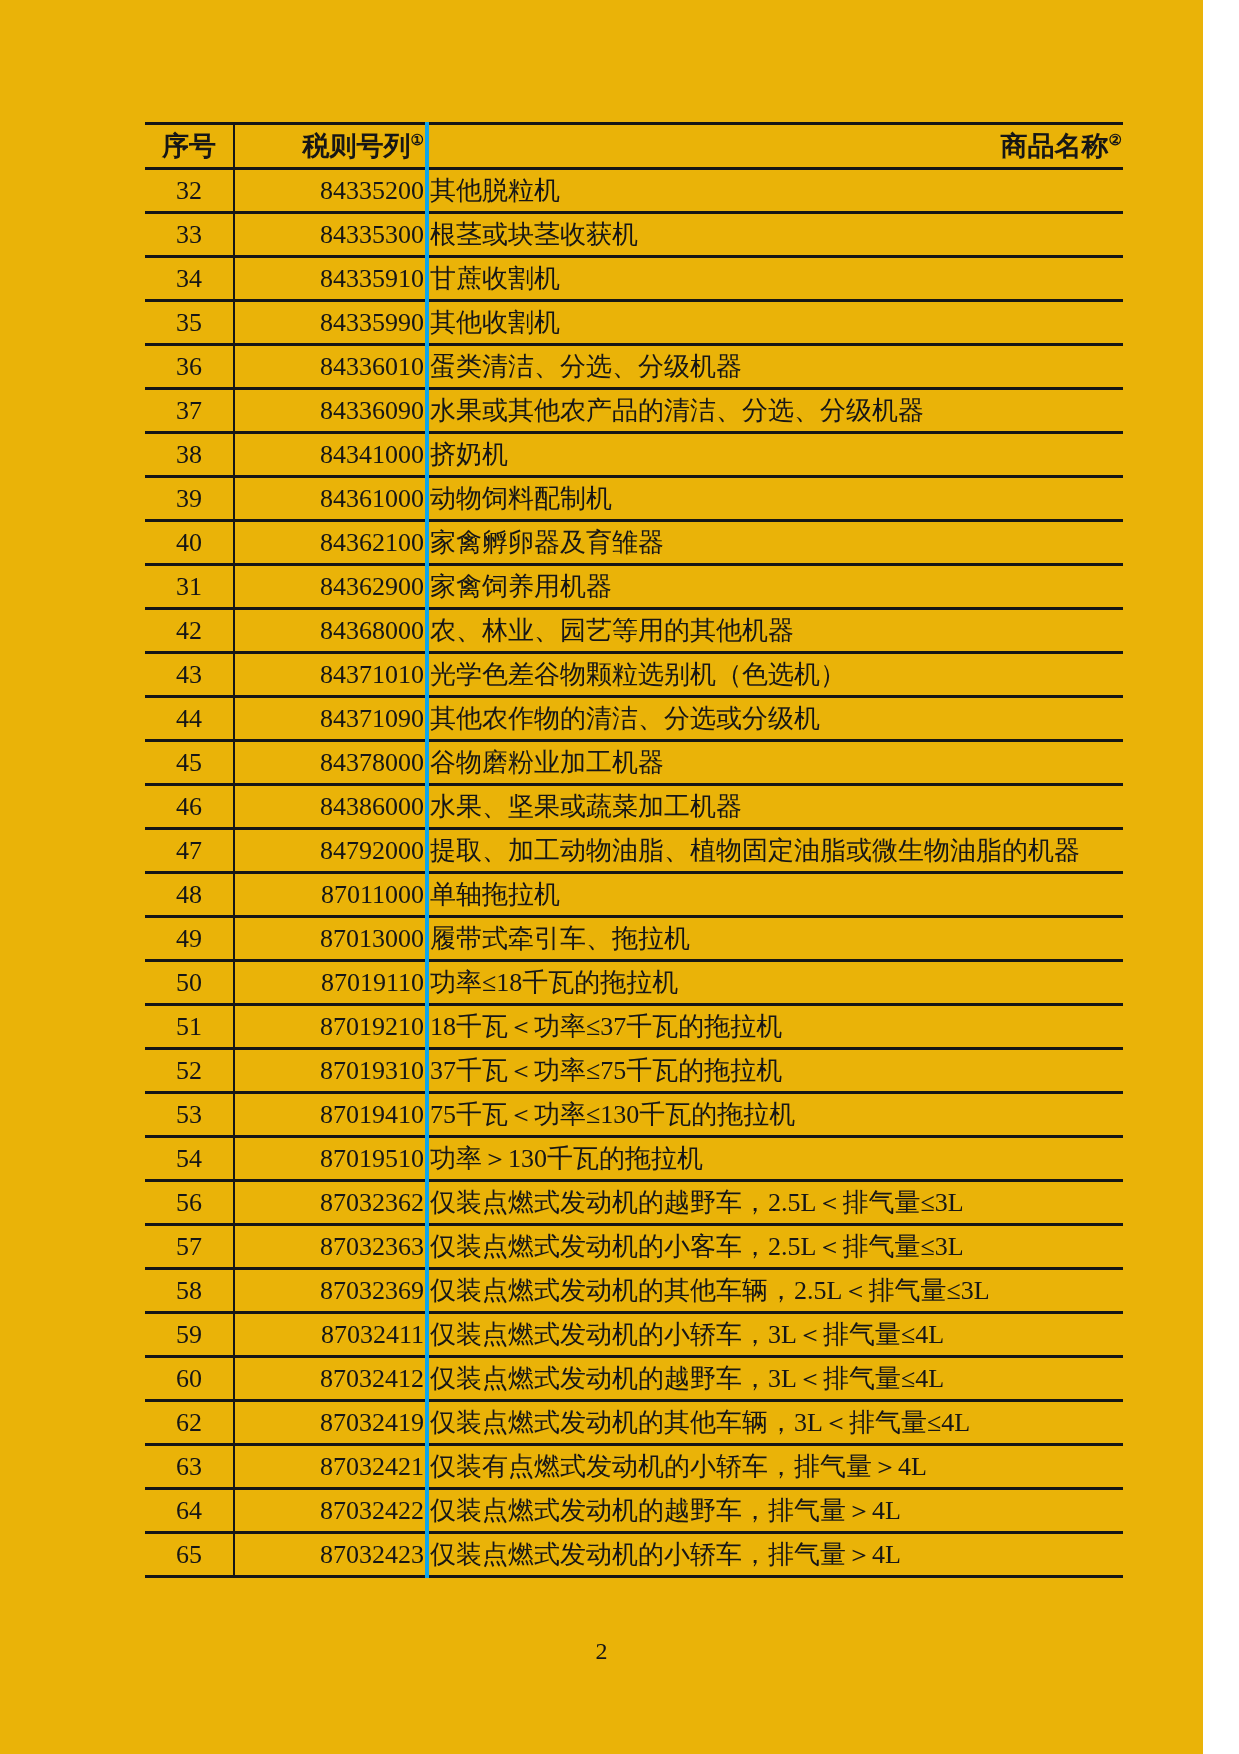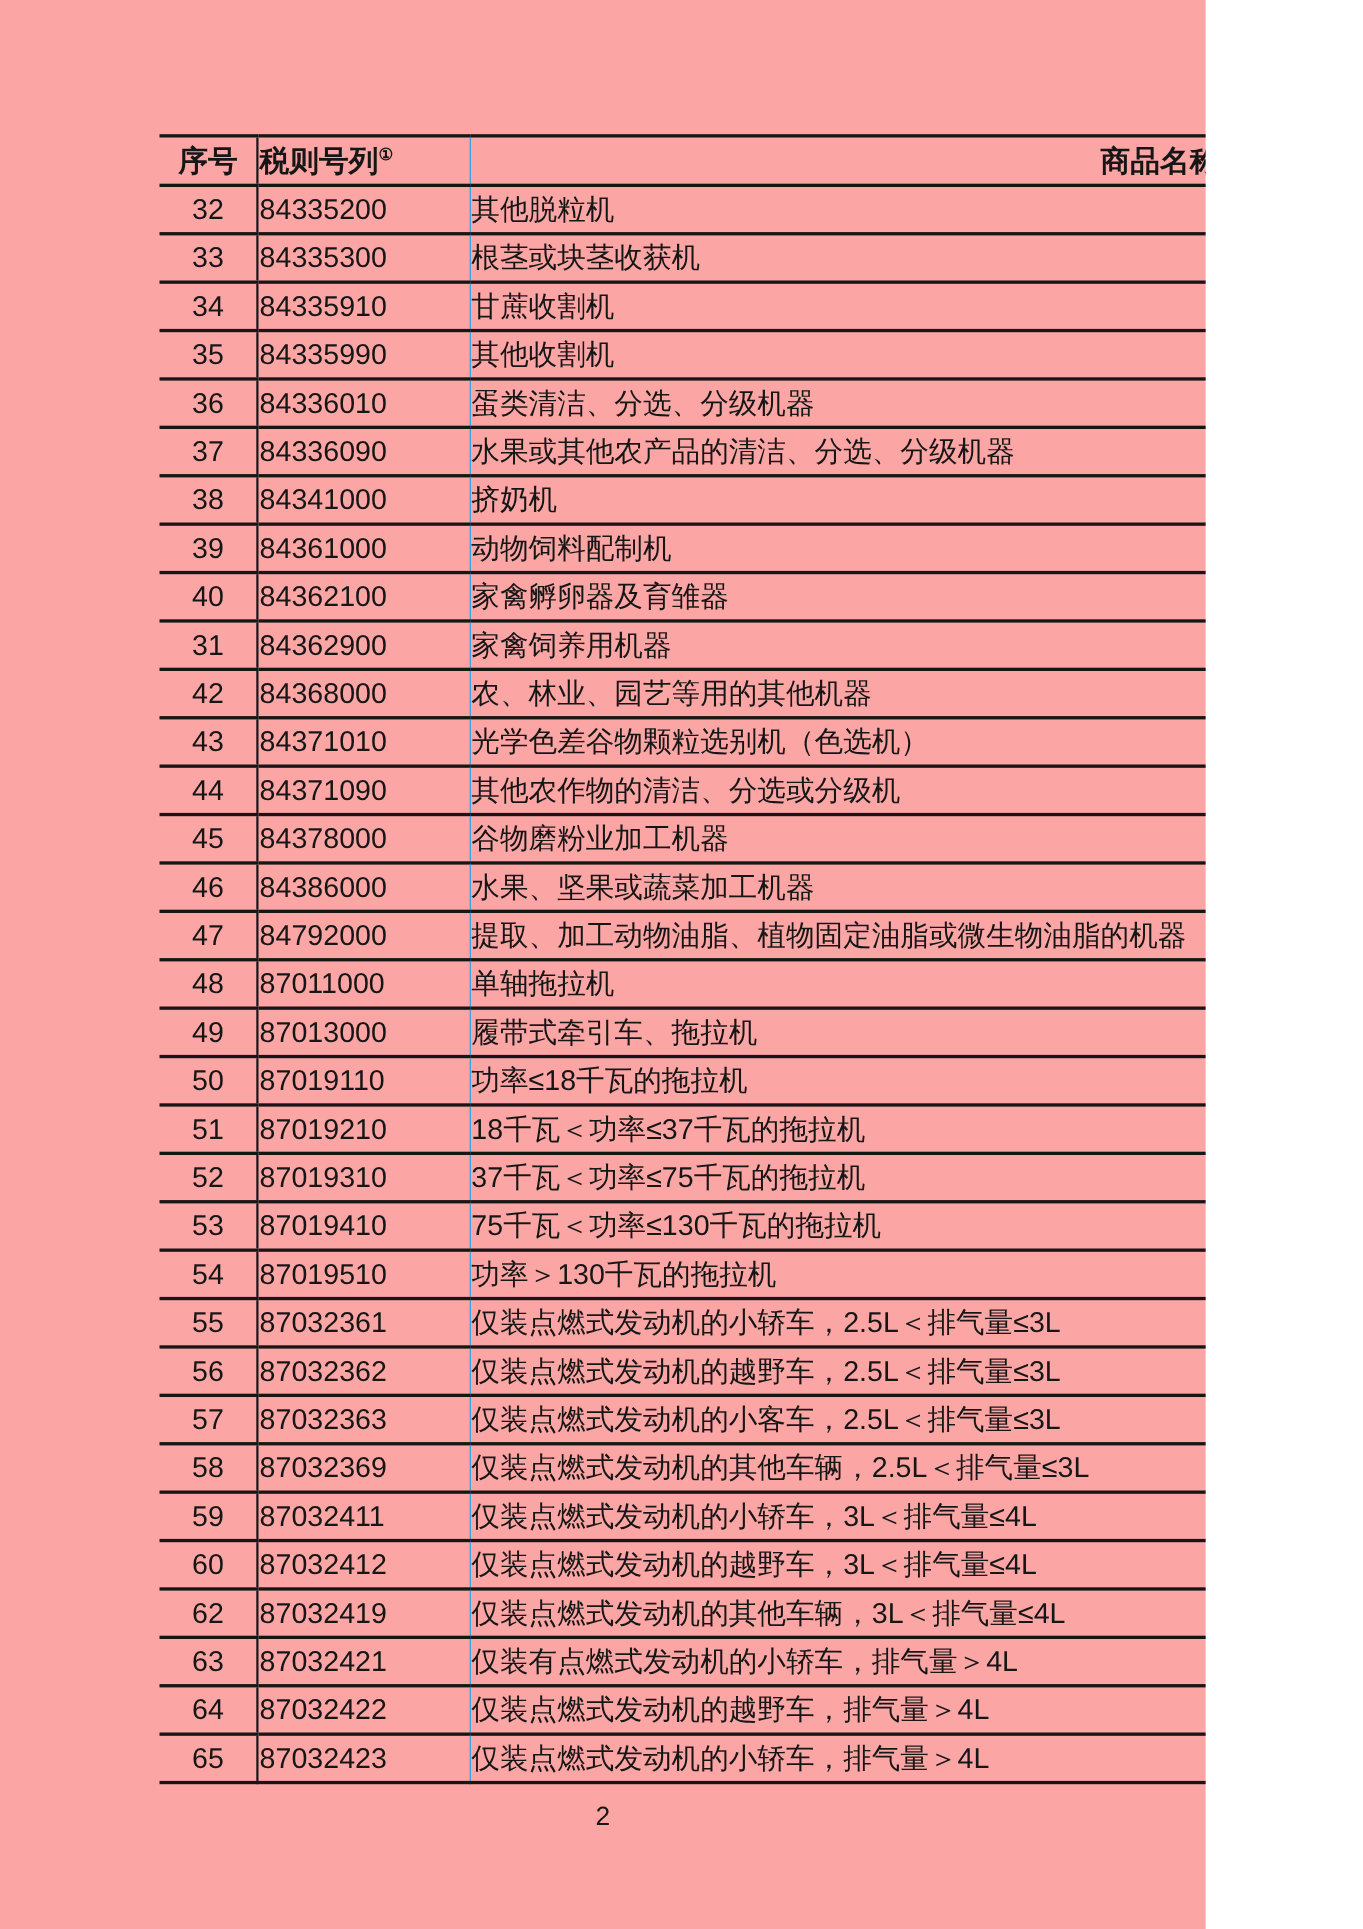--- a/index.html
+++ b/index.html
@@ -2,24 +2,24 @@
 <html><head>
 <meta charset="utf-8">
 <style>
   html, body {
     margin: 0;
     padding: 0;
     background: #ffffff;
   }
   .page {
     position: relative;
-    width: 1096px;
+    width: 1203px;
     height: 1754px;
-    background: #fca5a5;
-    font-family: Liberation Sans, sans-serif;
+    background: #eab308;
+    font-family: Liberation Serif, serif;
     color: #161616;
     overflow: hidden;
   }
   table.doc-table {
     position: absolute;
     left: 145px;
     top: 122px;
     width: 978px;
     border-collapse: collapse;
     table-layout: fixed;
@@ -39,21 +39,21 @@
     text-align: center;
     vertical-align: middle;
   }
   tbody td {
     height: 39px;
     font-size: 26px;
     font-weight: normal;
     vertical-align: middle;
   }
   .col-index  { width: 89px;  text-align: center; border-right: 2px solid #161616; }
-  .col-code   { width: 193px; text-align: left; border-right: 1px solid #0ea5e9; }
+  .col-code   { width: 193px; text-align: right; border-right: 4px solid #0ea5e9; }
   .col-name   { width: 696px; text-align: left; padding-left: 1px; }
   thead .col-name { text-align: right; padding-left: 0; }
   sup.hdr-sup {
     font-size: 15px;
     line-height: 0;
     vertical-align: super;
   }
   .page-number {
     position: absolute;
     top: 1638px;
@@ -198,25 +198,20 @@
           <td class="col-index">53</td>
           <td class="col-code">87019410</td>
           <td class="col-name">75千瓦＜功率≤130千瓦的拖拉机</td>
         </tr>
         <tr>
           <td class="col-index">54</td>
           <td class="col-code">87019510</td>
           <td class="col-name">功率＞130千瓦的拖拉机</td>
         </tr>
         <tr>
-          <td class="col-index">55</td>
-          <td class="col-code">87032361</td>
-          <td class="col-name">仅装点燃式发动机的小轿车，2.5L＜排气量≤3L</td>
-        </tr>
-        <tr>
           <td class="col-index">56</td>
           <td class="col-code">87032362</td>
           <td class="col-name">仅装点燃式发动机的越野车，2.5L＜排气量≤3L</td>
         </tr>
         <tr>
           <td class="col-index">57</td>
           <td class="col-code">87032363</td>
           <td class="col-name">仅装点燃式发动机的小客车，2.5L＜排气量≤3L</td>
         </tr>
         <tr>

